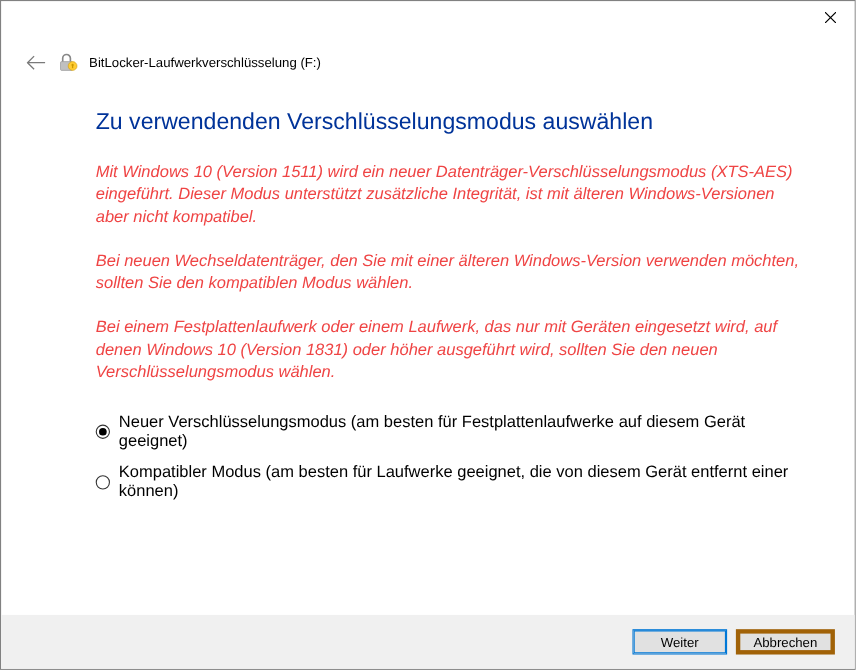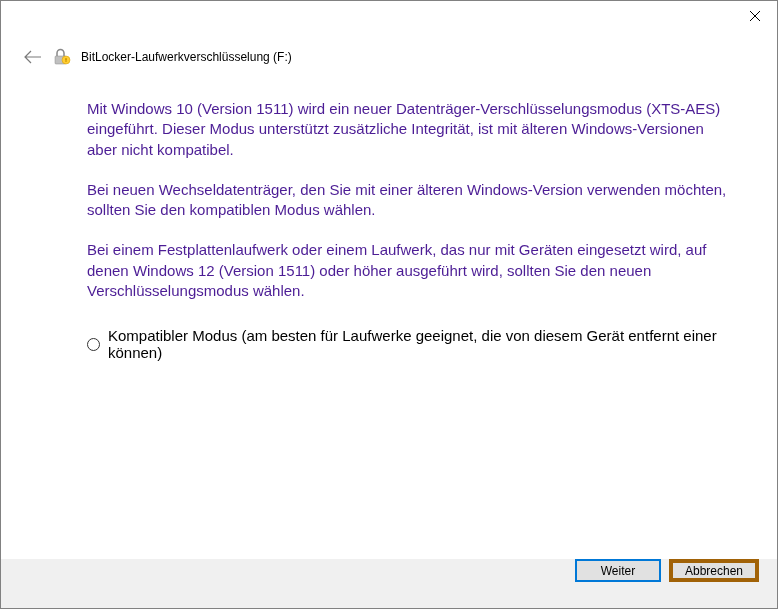--- a/index.html
+++ b/index.html
@@ -73,23 +73,24 @@
     padding: 32px 48px 0 86px;
   }
   .heading {
     color: #003399;
     font-size: 21px;
     font-weight: 400;
     margin-bottom: 24px;
   }
   .para {
     font-size: 15px;
-    color: #4c1d95;
+    color: #ef4444;
     line-height: 1.35;
     margin-bottom: 20px;
+    font-style: italic;
   }
   .options {
     margin-top: 26px;
   }
   .radio-row {
     display: flex;
     align-items: center;
     gap: 8px;
     margin-bottom: 12px;
     cursor: pointer;
@@ -117,20 +118,21 @@
     color: #000;
   }
   .footer {
     position: absolute;
     bottom: 0;
     left: 0;
     right: 0;
     height: 49px;
     background: #f0f0f0;
     display: flex;
+    align-items: center;
     justify-content: flex-end;
     padding-right: 18px;
     gap: 8px;
     border-top: 0px solid #ddd;
   }
   .btn {
     min-width: 86px;
     height: 23px;
     border: 4px solid #a16207;
     background: #e1e1e1;
@@ -170,25 +172,30 @@
         <path d="M4,8 V5 a3.5,3.5 0 0 1 7,0 V8" fill="none" stroke="#888" stroke-width="1.5"></path>
         <circle cx="13" cy="12" r="4" fill="#ffcc33" stroke="#cc9900" stroke-width="0.5"></circle>
         <circle cx="13" cy="11" r="1" fill="#cc9900"></circle>
         <rect x="12.4" y="11" width="1.2" height="3" fill="#cc9900"></rect>
       </svg>
     </div>
     <div class="header-title">BitLocker-Laufwerkverschlüsselung (F:)</div>
   </div>
 
   <div class="content">
+    <div class="heading">Zu verwendenden Verschlüsselungsmodus auswählen</div>
     <div class="para">Mit Windows 10 (Version 1511) wird ein neuer Datenträger-Verschlüsselungsmodus (XTS-AES) eingeführt. Dieser Modus unterstützt zusätzliche Integrität, ist mit älteren Windows-Versionen aber nicht kompatibel.</div>
     <div class="para">Bei neuen Wechseldatenträger, den Sie mit einer älteren Windows-Version verwenden möchten, sollten Sie den kompatiblen Modus wählen.</div>
-    <div class="para">Bei einem Festplattenlaufwerk oder einem Laufwerk, das nur mit Geräten eingesetzt wird, auf denen Windows 12 (Version 1511) oder höher ausgeführt wird, sollten Sie den neuen Verschlüsselungsmodus wählen.</div>
+    <div class="para">Bei einem Festplattenlaufwerk oder einem Laufwerk, das nur mit Geräten eingesetzt wird, auf denen Windows 10 (Version 1831) oder höher ausgeführt wird, sollten Sie den neuen Verschlüsselungsmodus wählen.</div>
 
     <div class="options">
+      <div class="radio-row">
+        <span class="radio checked"></span>
+        <span class="radio-label">Neuer Verschlüsselungsmodus (am besten für Festplattenlaufwerke auf diesem Gerät geeignet)</span>
+      </div>
       <div class="radio-row">
         <span class="radio"></span>
         <span class="radio-label">Kompatibler Modus (am besten für Laufwerke geeignet, die von diesem Gerät entfernt einer können)</span>
       </div>
     </div>
   </div>
 
   <div class="footer">
     <button class="btn default">Weiter</button>
     <button class="btn">Abbrechen</button>

